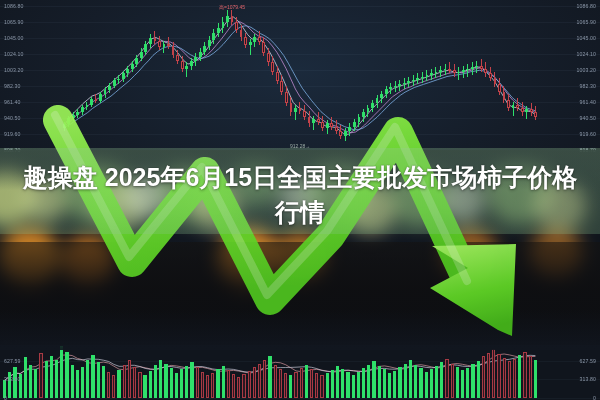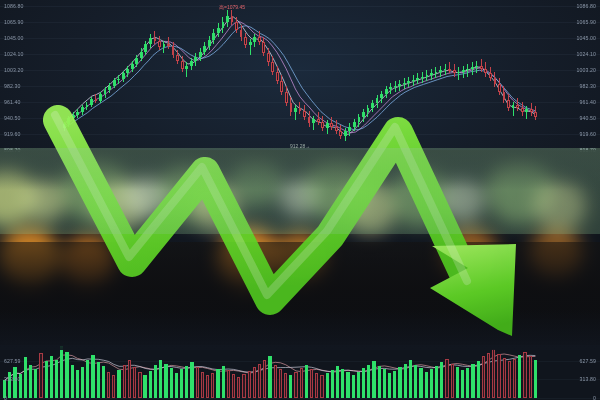--- a/index.html
+++ b/index.html
@@ -776,14 +776,15 @@
       </linearGradient>
     </defs>
     <g opacity="0.93">
       <path d="M 58 120 L 132 262 L 205 172 L 270 300 L 330 236 L 398 132 L 470 286" fill="none" stroke="url(#agrad)" stroke-width="30" stroke-linecap="round" stroke-linejoin="round"></path>
       <path d="M 498 330 L 430 288 L 468 268 L 432 246 L 516 244 L 512 336 Z" fill="url(#agrad2)"></path>
       <path d="M 58 120 L 132 262 L 205 172 L 270 300 L 330 236 L 398 132 L 470 286" fill="none" stroke="rgba(255,255,255,0.22)" stroke-width="8" stroke-linecap="round" stroke-linejoin="round" transform="translate(-3,-5)"></path>
     </g>
   </svg>
 
   <div class="title-band"></div>
+  <div class="title-text">趣操盘 2025年6月15日全国主要批发市场柿子价格行情</div>
 
 </div>
 
 </body></html>

